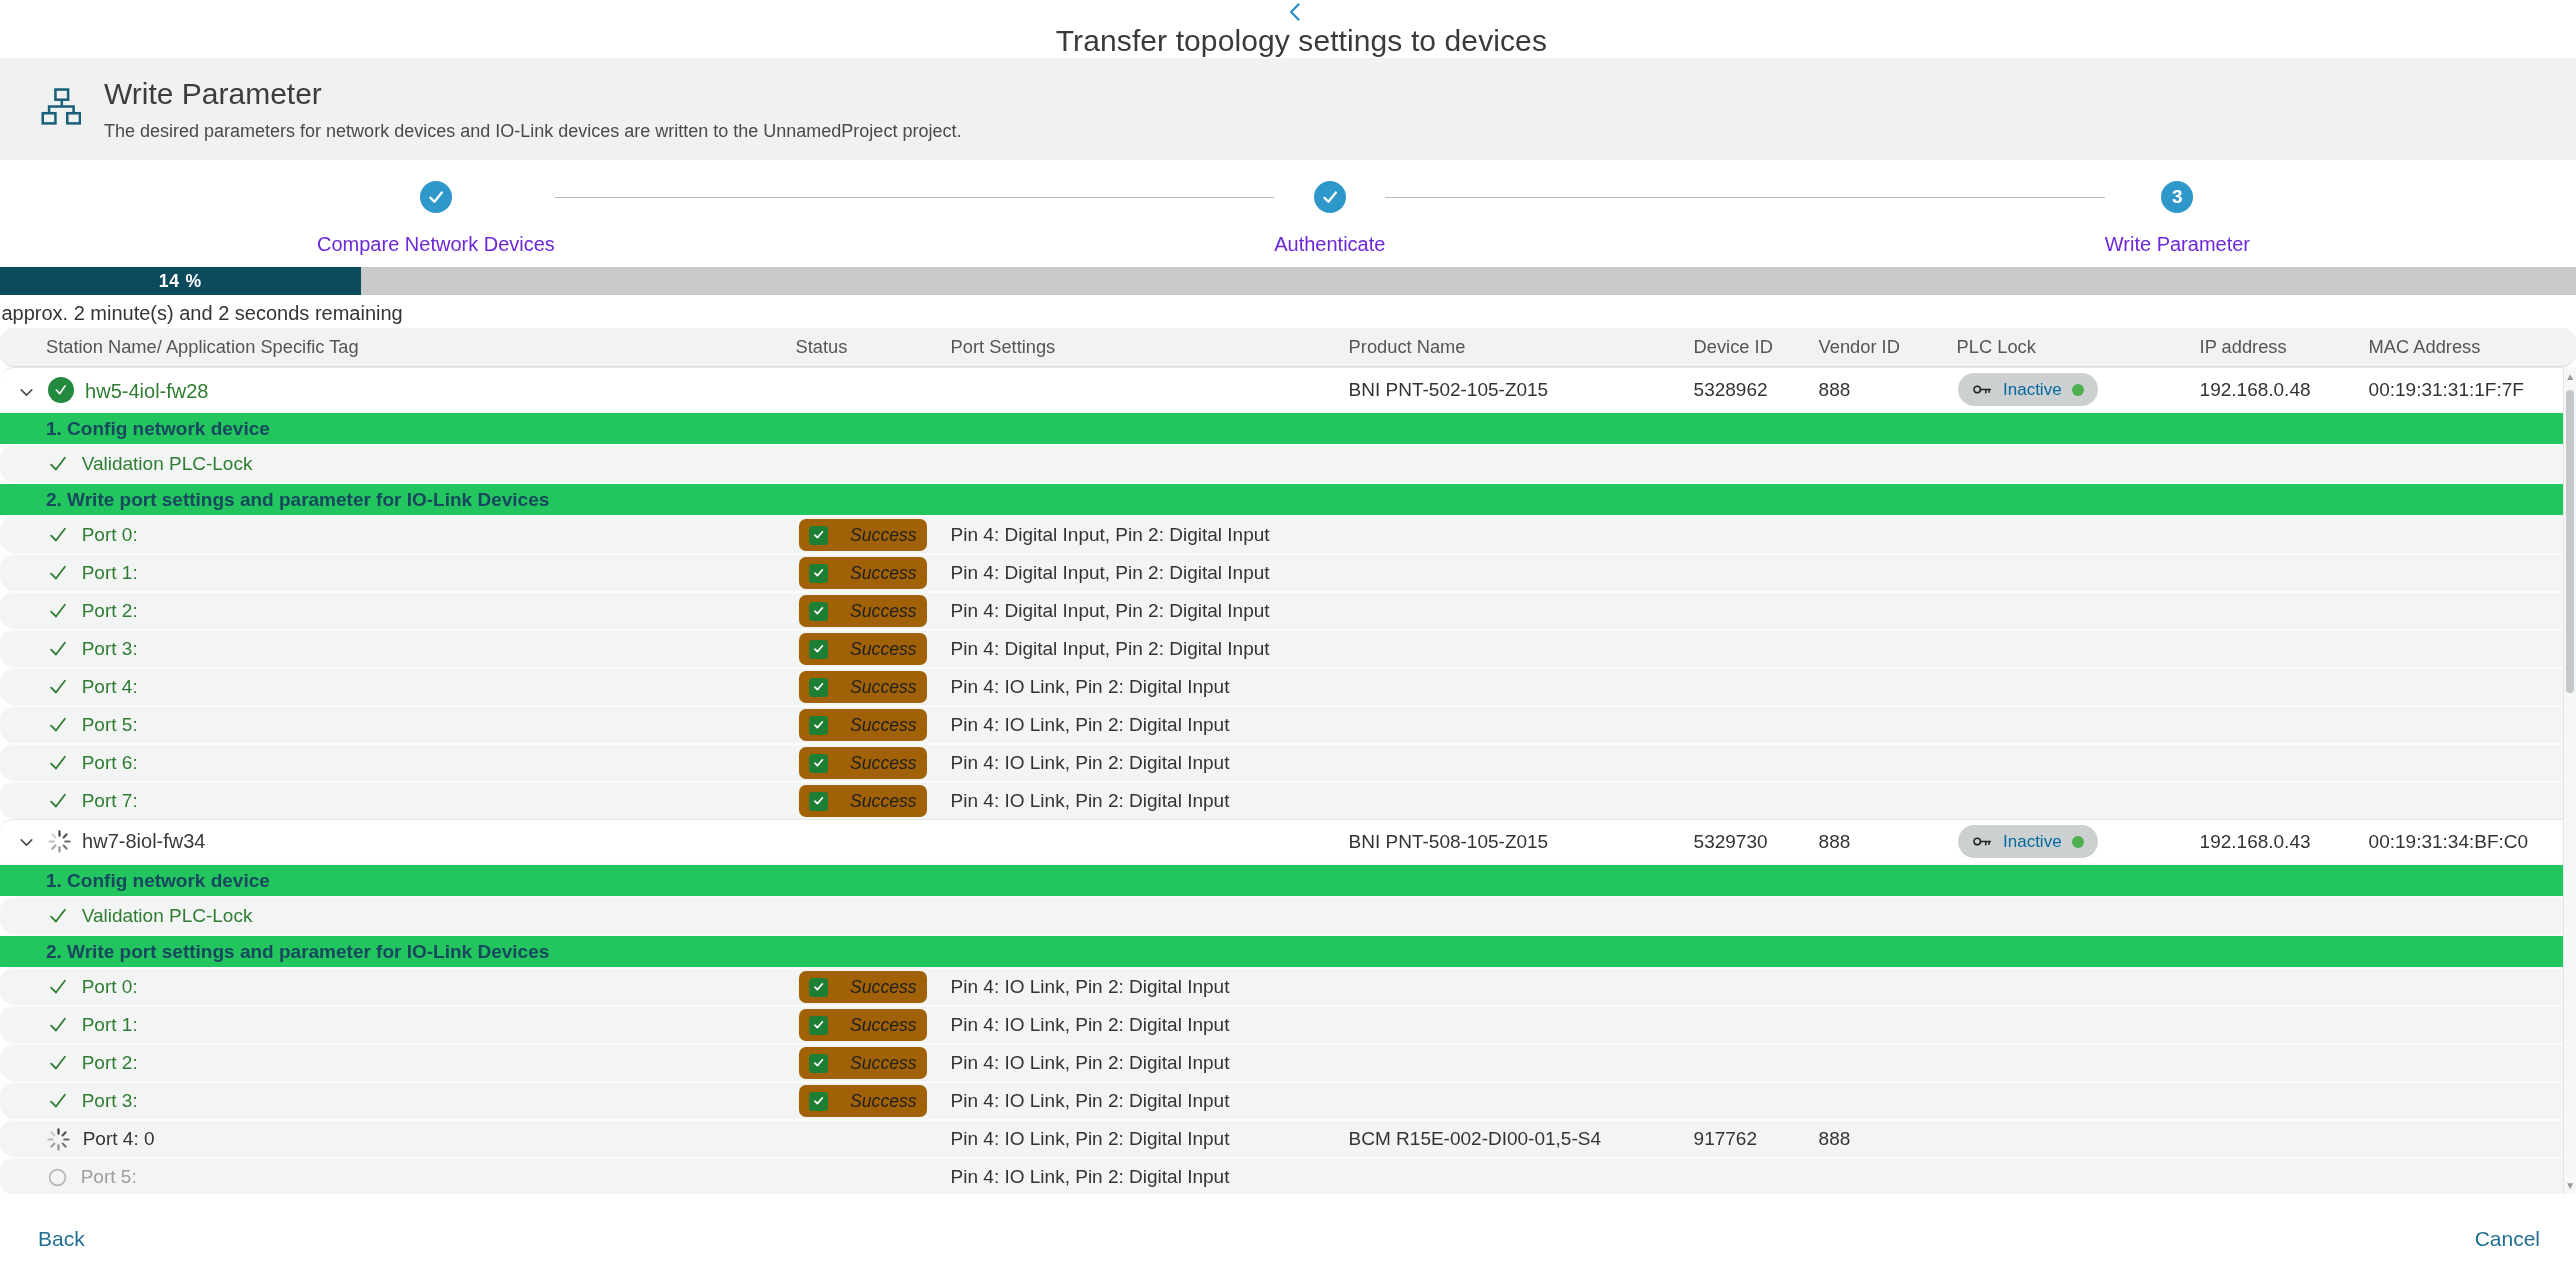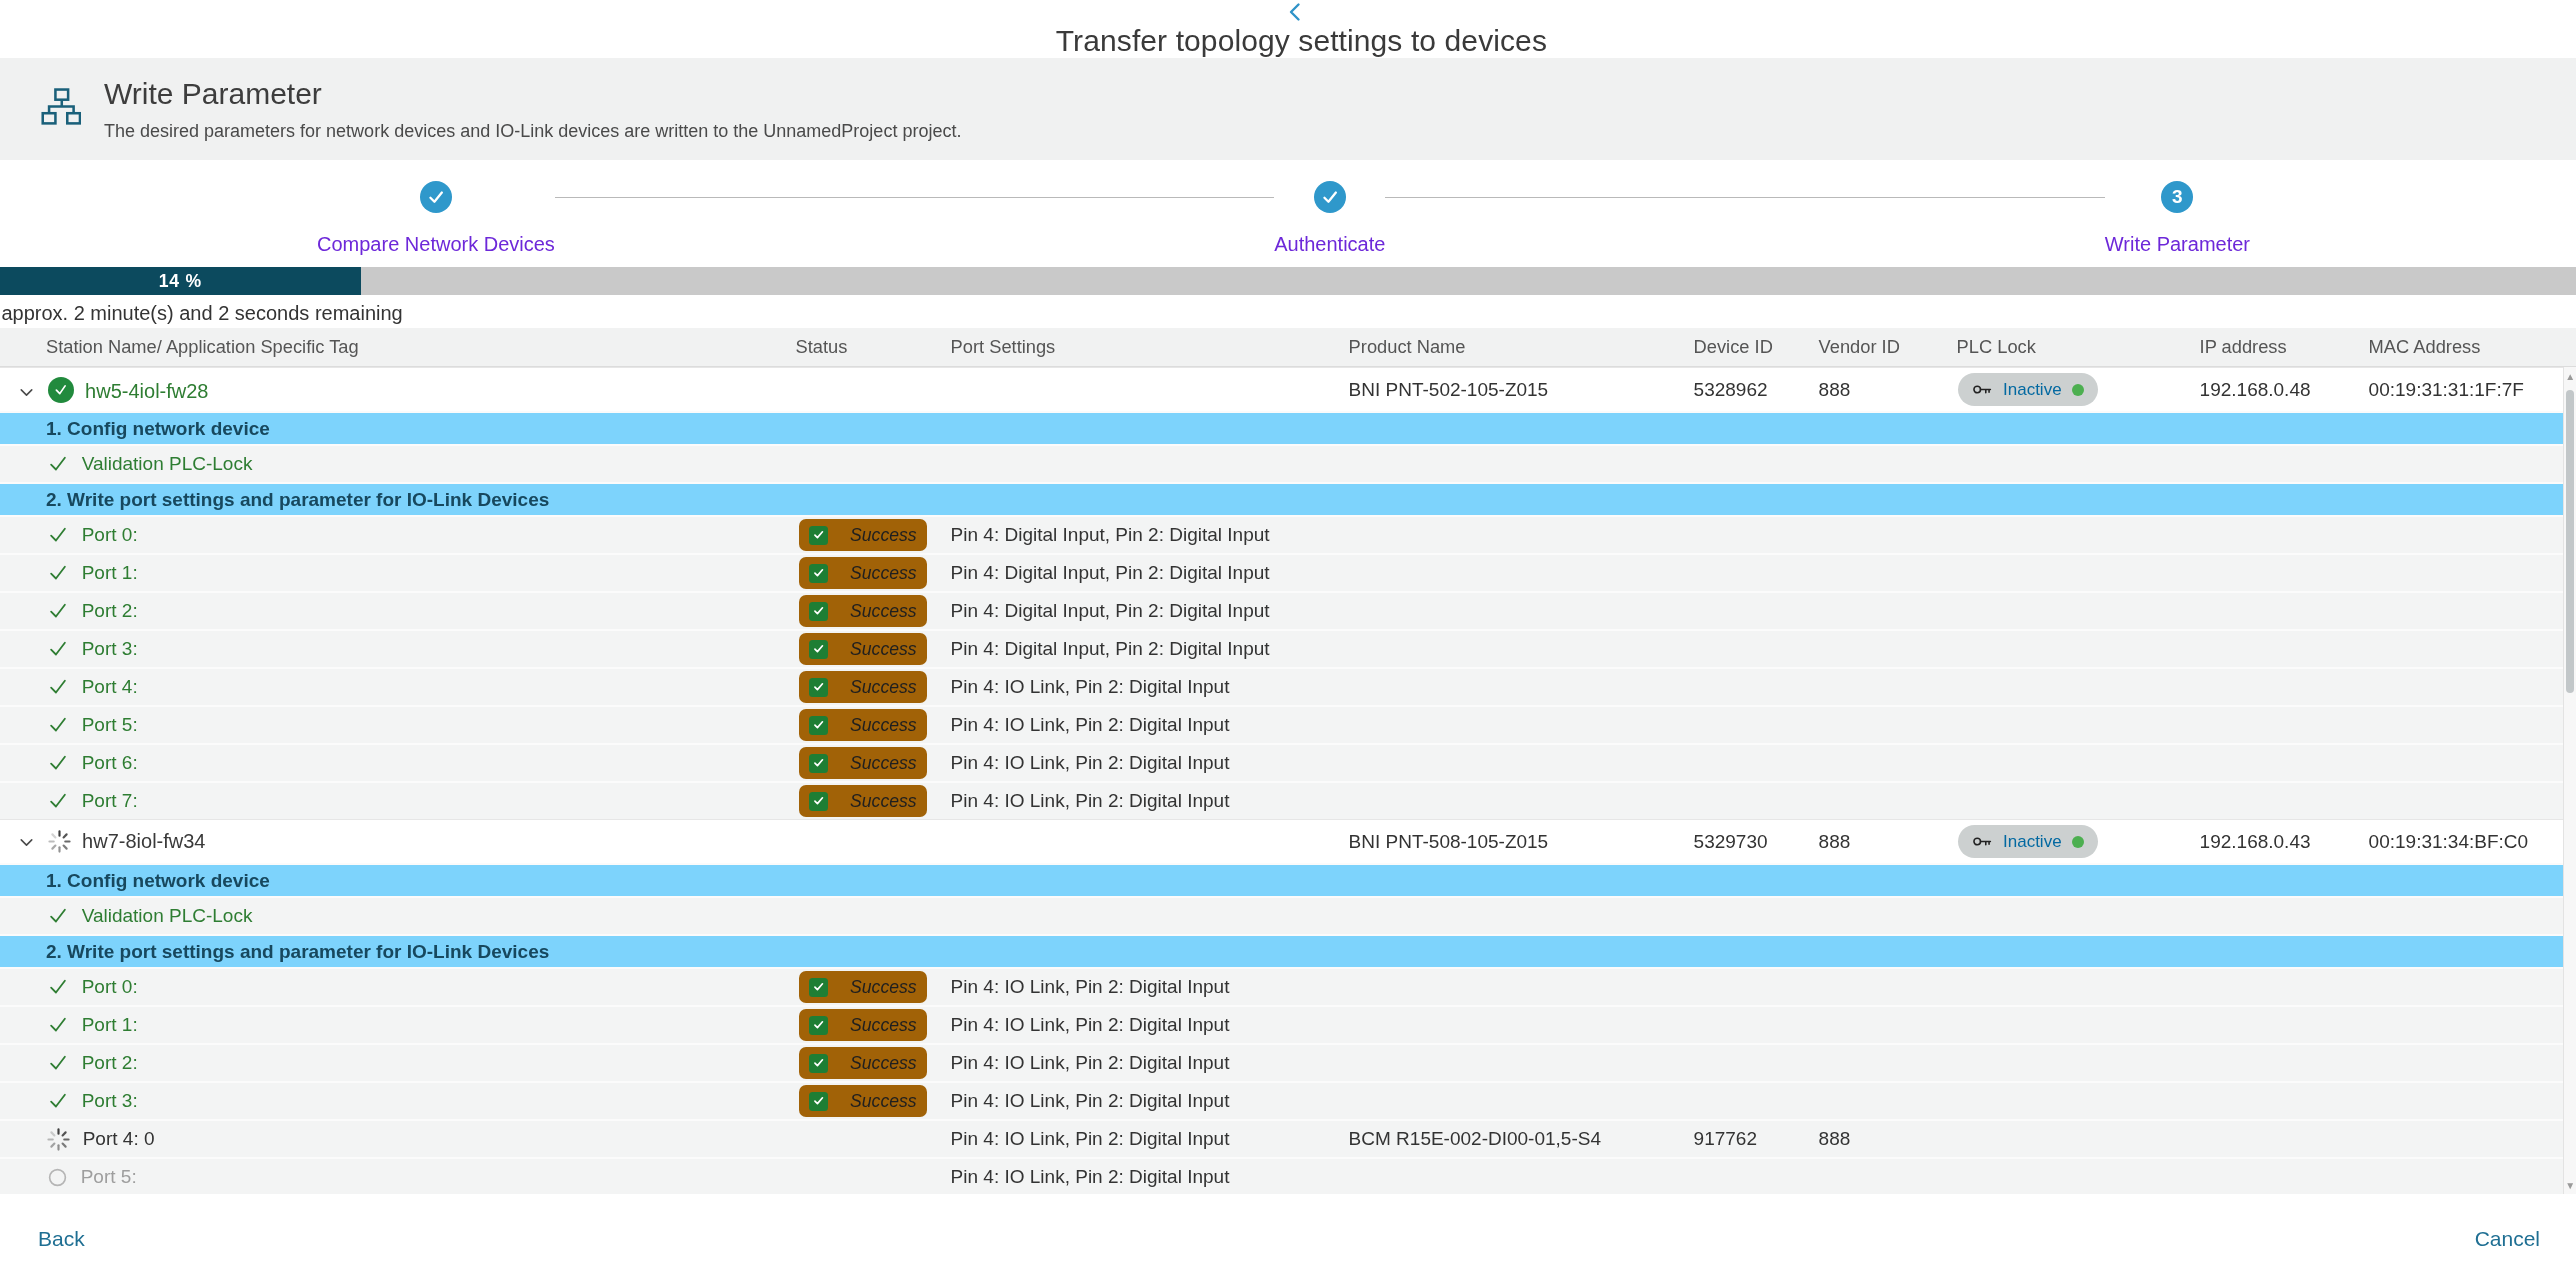--- a/index.html
+++ b/index.html
@@ -25,34 +25,34 @@
   .step-line { flex:1; height:1.4px; background:#b9b9b9; margin-top:15.5px; }
 
   
   .progress-track { height:28px; background:#c9c9c9; position:relative; }
   .progress-fill { position:absolute; left:0; top:0; bottom:0; background:#0c4a5e; display:flex; align-items:center; justify-content:center; }
   .progress-label { color:#fff; font-size:17.6px; font-weight:700; letter-spacing:0.7px; }
   .remaining { font-size:20px; color:#343434; padding:7px 0 0 1.4px; height:33px; }
 
   
   .tbl { position:relative; width:2576px; }
-  .grid { display:grid; grid-template-columns:790px 155px 398px 345px 125px 138px 243px 169px 200px; align-items:center; }
+  .grid { display:grid; grid-template-columns:790px 155px 398px 345px 125px 138px 243px 169px 200px; align-items:center;border-radius:14px; }
   .thead { height:39px; background:#f1f2f2; border-bottom:0.7px solid #dcdcdc; }
   .th { font-size:18.3px; color:#555; padding-left:5.6px; }
   .th:first-child { padding-left:46px; }
   .tbody { height:828px; overflow:hidden; position:relative; }
 
   .row-device { height:44px; background:#fff; border-top:0.7px solid #e6e6e6; }
   .cell-station { display:flex; align-items:flex-end; gap:11.3px; padding-left:15.5px; }
   .dev-name { font-size:20px; }
   .dev-name.ok { color:#2e7d32; }
   .dev-name.busy { color:#3a3a3a; }
   .cell-text { font-size:19px; color:#333; padding-left:5.6px; }
 
-  .row-section { height:33px; background:#7dd3fc; border-top:2.1px solid #fbfbfb; display:flex; align-items:center; }
+  .row-section { height:33px; background:#22c55e; border-top:2.1px solid #fbfbfb; display:flex; align-items:center; }
   .section-label { font-size:19px; font-weight:700; color:#17485e; padding-left:46px; }
 
   .row-child { height:38px; background:#f3f4f4; border-top:2.1px solid #fbfbfb; }
   .child-station { display:flex; align-items:center; gap:12.7px; padding-left:47px; }
   .child-label { font-size:19px; color:#2e7d32; }
   .child-label.plain { color:#333; }
   .child-label.disabled { color:#9e9e9e; }
 
   .badge-success { display:inline-flex; align-items:center; gap:22px; background:#a16207; border-radius:7px; padding:5.6px 10.6px; margin-left:8.5px;justify-content:space-between; }
   .badge-success .bx { width:19px; height:19px; background:#1e7e34; border-radius:3.5px; display:flex; align-items:center; justify-content:center; }

